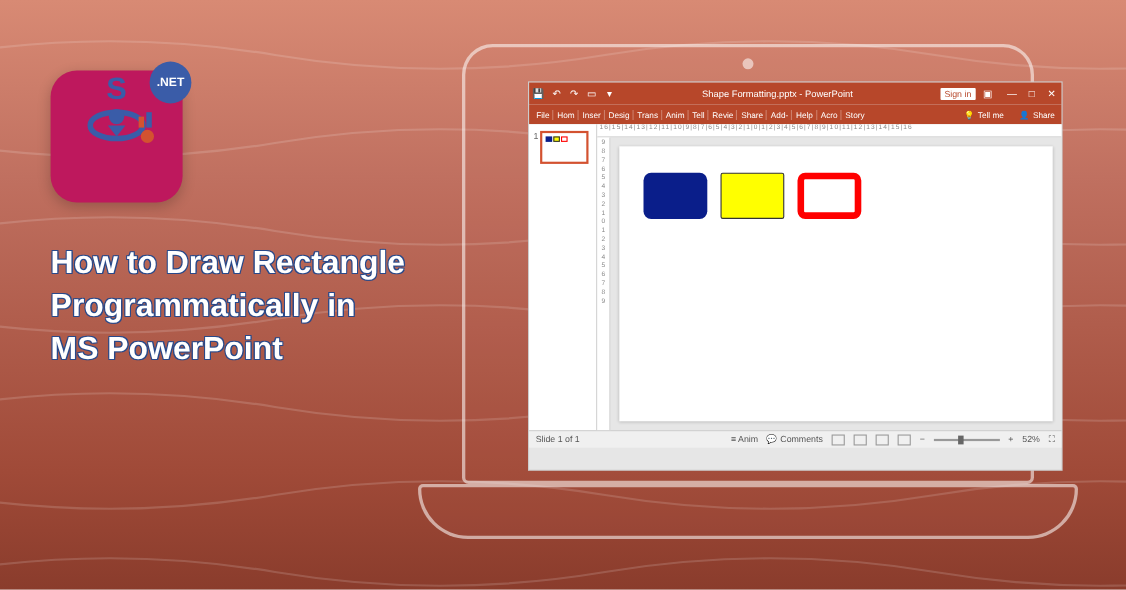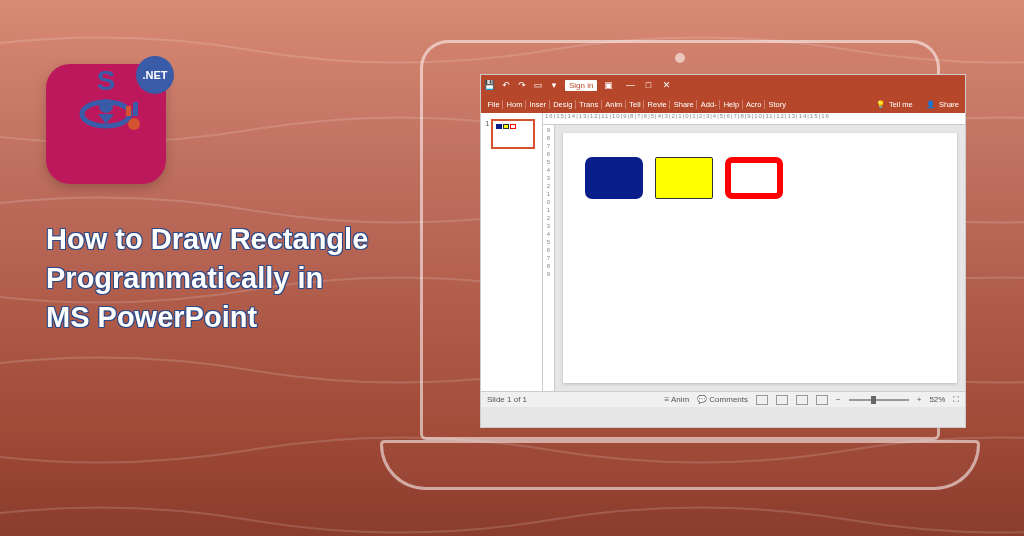--- a/index.html
+++ b/index.html
@@ -186,20 +186,21 @@
   <div class="laptop-body">
     <div class="camera"></div>
     <div class="screen">
 
       <div class="titlebar">
         <span class="tb-icon">💾</span>
         <span class="tb-icon">↶</span>
         <span class="tb-icon">↷</span>
         <span class="tb-icon">▭</span>
         <span class="tb-icon">▾</span>
+        <span class="tb-title">Shape Formatting.pptx - PowerPoint</span>
         <span class="signin">Sign in</span>
         <span class="tb-icon">▣</span>
         <div class="win-btns">
           <span class="tb-icon">—</span>
           <span class="tb-icon">□</span>
           <span class="tb-icon">✕</span>
         </div>
       </div>
 
       <div class="ribbon-tabs">

